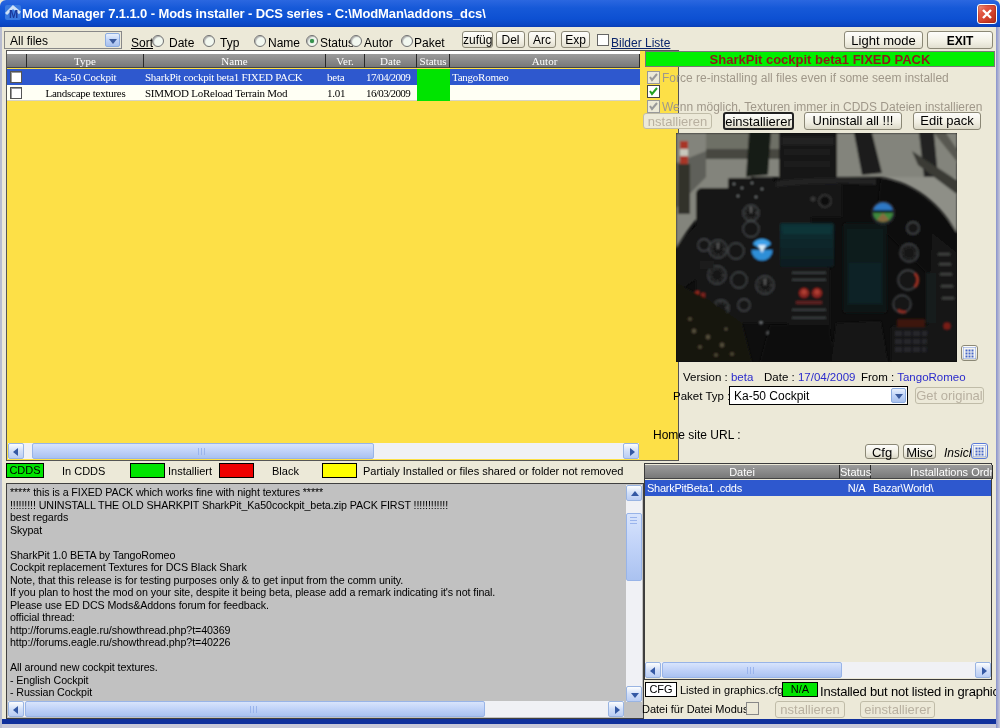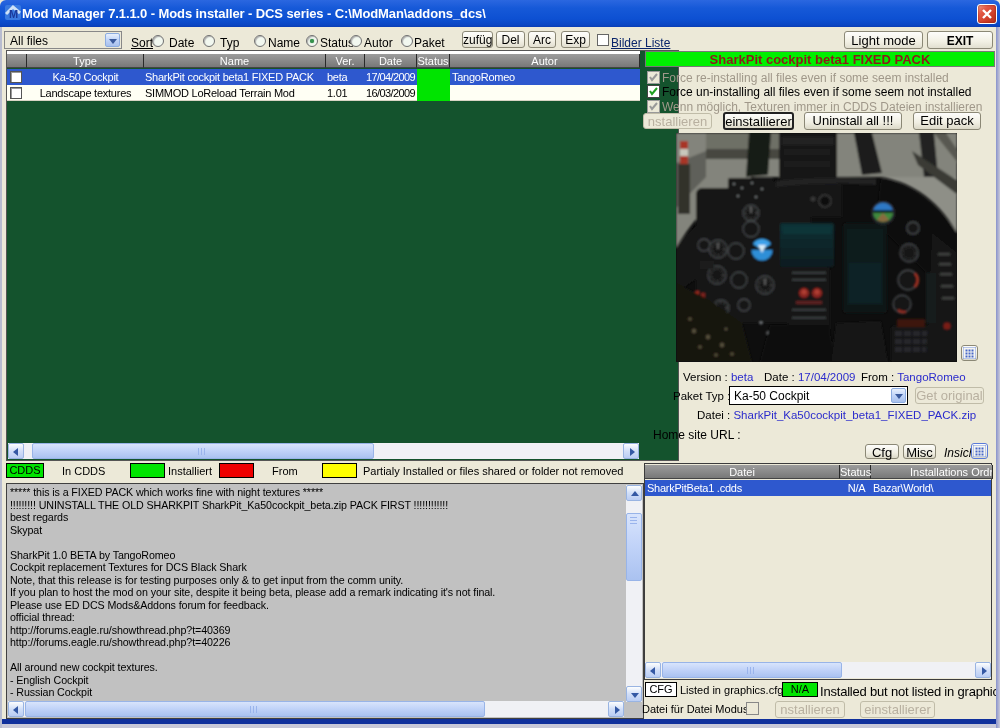--- a/index.html
+++ b/index.html
@@ -30,21 +30,21 @@
   box-shadow:inset 1px 1px 1px #b0b0b0; }
 .radio.sel:after { content:""; position:absolute; left:3px; top:3px; width:4px; height:4px; border-radius:50%; background:#35934d; box-shadow:0 0 1px #2a7a3e; }
 .rlabel { top:9px; font-size:12px; color:#000; }
 .tbtn { top:4px; height:17px; background:linear-gradient(180deg,#fdfdfb,#f2f0e4 60%,#e2dfd0);
   border:1px solid #8b8876; border-radius:3px; text-align:center; font-size:12px; padding-top:1px; color:#000; }
 #cb-bilder { left:597px; top:7px; width:12px; height:12px; background:#fff; border:1px solid #666; }
 #lbl-bilder { left:611px; top:9px; font-size:12px; color:#0a246a; text-decoration:underline; }
 #btn-light { left:844px; top:4px; width:79px; height:18px; font-size:13px; padding-top:1px; }
 #btn-exit  { left:927px; top:4px; width:66px; height:18px; font-size:12px; font-weight:bold; padding-top:2px; }
 
-#ltable { left:6px; top:50px; width:673px; height:411px; border:1px solid #555; background:#14532d; }
+#ltable { left:6px; top:50px; width:673px; height:411px; border:1px solid #555; background:#fde047;font-family:Liberation Serif, serif; }
 #ltable .topsliver { position:absolute; left:0; top:0; width:633px; height:3px; background:#fff; }
 .hdr { background:linear-gradient(180deg,#9c9c9c,#787878); color:#fff; font-size:11px;
   text-align:center; border-right:1px solid #2a2a2a; border-bottom:1px solid #444; position:absolute; height:14px; padding-top:1px; }
 #lhead { position:absolute; left:0; top:3px; width:633px; height:15px; }
 .row { position:absolute; left:0; width:633px; height:16px; }
 .cell { position:absolute; top:0; height:16px; font-size:11px; letter-spacing:-0.25px; padding-top:2px; white-space:nowrap; overflow:hidden; }
 .cbox { position:absolute; left:3px; top:2px; width:12px; height:12px; background:#fff; border:1px solid #555; box-shadow:inset 1px 1px 0 #999; }
 #lscroll { position:absolute; left:1px; top:392px; width:631px; height:16px; }
 
 .legbox { position:absolute; top:463px; height:15px; border:1px solid #000; }
@@ -161,21 +161,21 @@
       </div>
     <div class="thumb" style="left:24px; top:0; width:342px; height:16px;"></div>
   </div>
 </div>
 
 <div class="legbox" style="left:6px; width:38px; background:#00e400; font-size:11px; text-align:center;">CDDS</div>
 <div class="legtext" style="left:62px;">In CDDS</div>
 <div class="legbox" style="left:130px; width:35px; background:#00e400;"></div>
 <div class="legtext" style="left:168px;">Installiert</div>
 <div class="legbox" style="left:219px; width:35px; background:#ee0000;"></div>
-<div class="legtext" style="left:272px;">From</div>
+<div class="legtext" style="left:272px;">Black</div>
 <div class="legbox" style="left:322px; width:35px; background:#ffff00;"></div>
 <div class="legtext" style="left:363px;">Partialy Installed or files shared or folder not removed</div>
 
 <div class="abs" id="desc">
 <pre>***** this is a FIXED PACK which works fine with night textures *****
 !!!!!!!!! UNINSTALL THE OLD SHARKPIT SharkPit_Ka50cockpit_beta.zip PACK FIRST !!!!!!!!!!!!
 best regards
 Skypat
 
 SharkPit 1.0 BETA by TangoRomeo
@@ -212,21 +212,20 @@
 
 <div class="abs" id="rpanel">
   <div id="greenbar">SharkPit cockpit beta1 FIXED PACK</div>
   <div class="fcb" style="top:21px;"><svg width="11" height="11">
         <path d="M2 5 L4 8 L9 2" stroke="#999" stroke-width="2" fill="none"></path>
       </svg></div>
   <div class="fcblabel gray" style="top:21px;">Force re-installing all files even if some seem installed</div>
   <div class="fcb en" style="top:35px;"><svg width="11" height="11">
         <path d="M2 5 L4 8 L9 2" stroke="#21a121" stroke-width="2" fill="none"></path>
       </svg></div>
-  <div class="fcblabel" style="top:35px;">Force un-installing all files even if some seem not installed</div>
   <div class="fcb" style="top:50px;"><svg width="11" height="11">
         <path d="M2 5 L4 8 L9 2" stroke="#999" stroke-width="2" fill="none"></path>
       </svg></div>
   <div class="fcblabel gray" style="top:50px;">Wenn möglich, Texturen immer in CDDS Dateien installieren</div>
   <div class="rbtn dis" style="left:0px; top:63px; width:69px; height:16px;">nstallieren</div>
   <div class="rbtn" style="left:80px; top:62px; width:71px; height:18px; border:2px solid #222;">einstallierer</div>
   <div class="rbtn" style="left:161px; top:62px; width:98px; height:18px;">Uninstall all !!!</div>
   <div class="rbtn" style="left:270px; top:62px; width:68px; height:18px;">Edit pack</div>
   <div id="cockpit">
   <svg width="281" height="229" viewBox="0 0 281 229">
@@ -427,21 +426,20 @@
       </svg></div>
   <div class="lbl" style="left:40px; top:321px; font-size:11.5px;">Version : <span class="blue">beta</span></div>
   <div class="lbl" style="left:121px; top:321px; font-size:11.5px;">Date : <span class="blue">17/04/2009</span></div>
   <div class="lbl" style="left:218px; top:321px; font-size:11.5px;">From : <span class="blue">TangoRomeo</span></div>
   <div class="lbl" style="left:30px; top:340px; font-size:11.5px;">Paket Typ :</div>
   <div id="pakettyp">
       <span style="position:absolute; left:4px; top:2px; font-size:12px;">Ka-50 Cockpit</span>
       <span class="combo-arrow"></span>
     </div>
   <div class="rbtn dis" style="left:272px; top:337px; width:69px; height:17px;">Get original</div>
-  <div class="lbl" style="left:54px; top:359px; font-size:11.5px;">Datei : <span class="blue">SharkPit_Ka50cockpit_beta1_FIXED_PACK.zip</span></div>
   <div class="lbl" style="left:10px; top:378px;">Home site URL :</div>
   <div class="rbtn" style="left:222px; top:394px; width:34px; height:15px;">Cfg</div>
   <div class="rbtn" style="left:260px; top:394px; width:33px; height:15px;">Misc</div>
   <div class="lbl" style="left:301px; top:396px; font-style:italic;">Insich</div>
   <div class="rbtn" style="left:328px; top:393px; width:17px; height:16px; padding-top:1px; border:1px solid #5a7ad8;"><svg width="13" height="12" viewBox="0 0 13 12">
         <rect x="0" y="0" width="13" height="12" fill="#f6f6f2" stroke="#7a96df" stroke-width="1"></rect>
         <g fill="#4868c8">
           <rect x="2.5" y="2.5" width="2" height="2"></rect>
           <rect x="5.5" y="2.5" width="2" height="2"></rect>
           <rect x="8.5" y="2.5" width="2" height="2"></rect>

